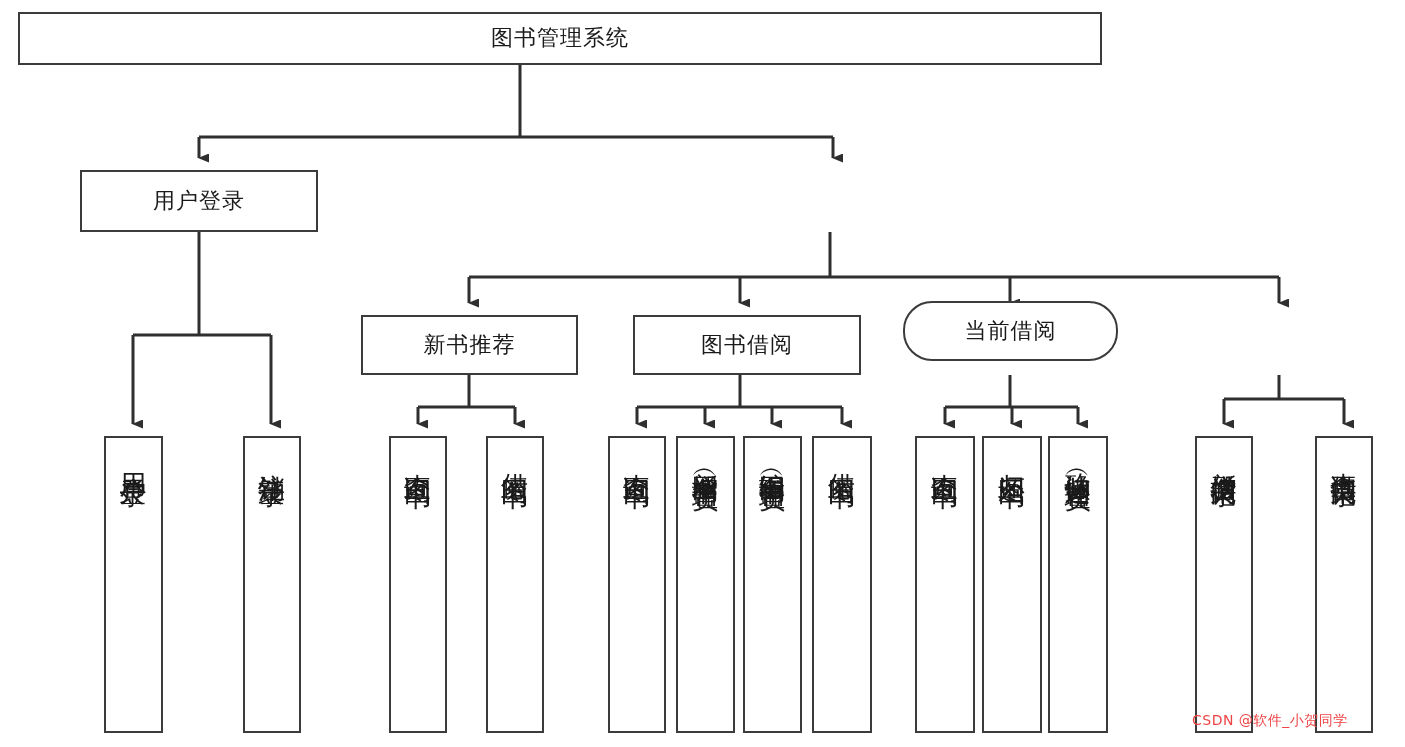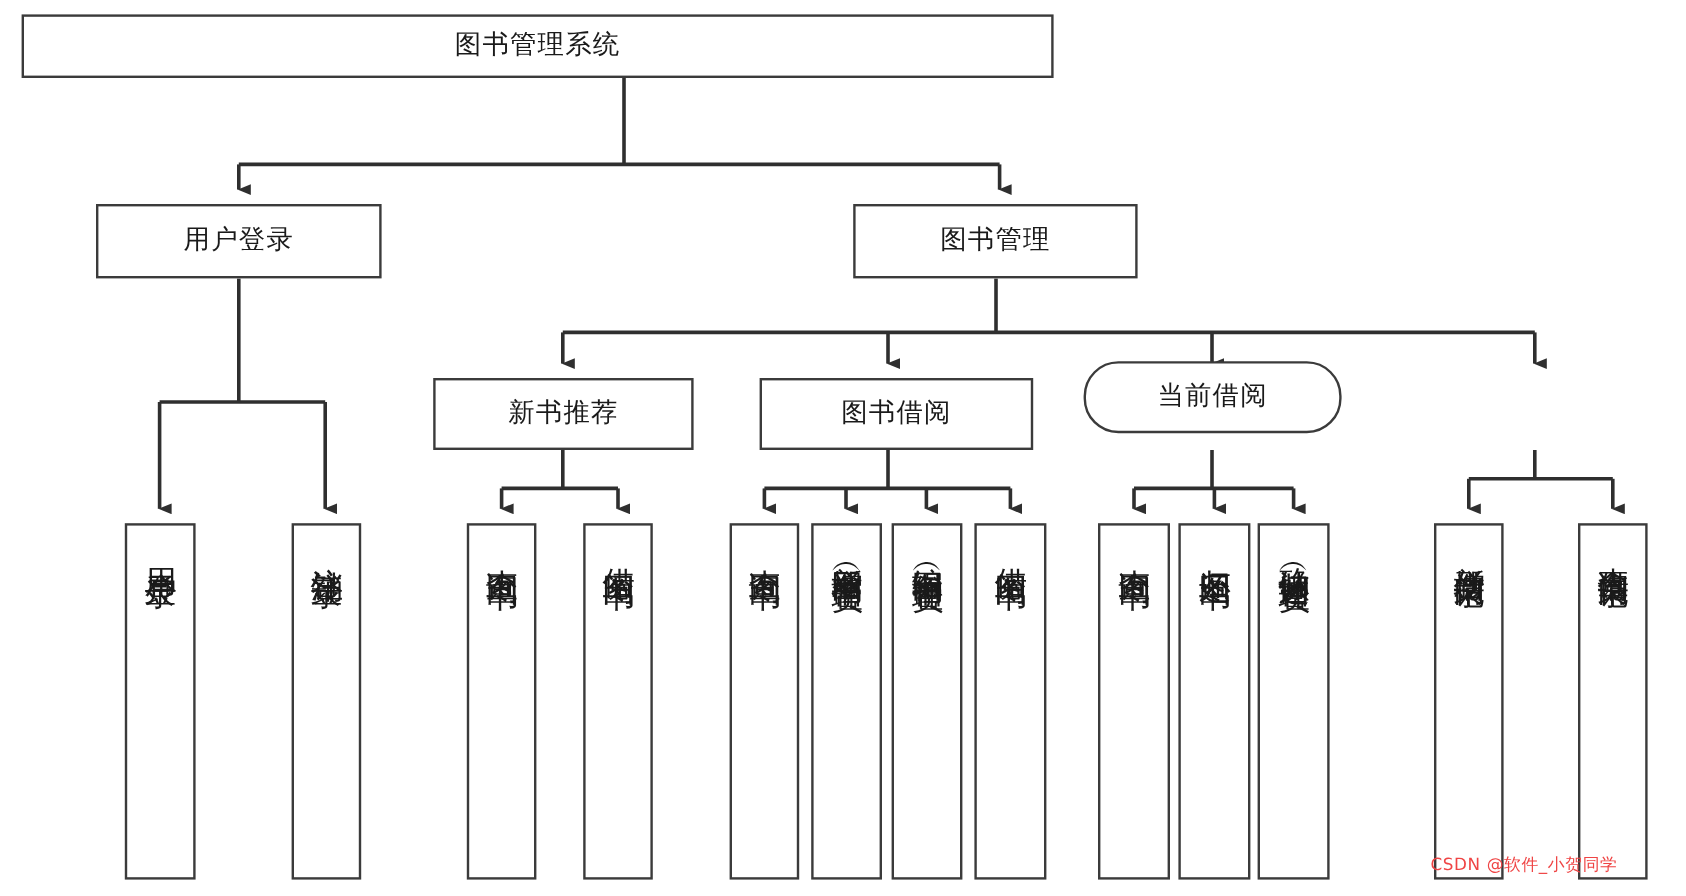--- a/index.html
+++ b/index.html
@@ -117,29 +117,26 @@
       <path d="M1012,407 L1012,424" marker-end="url(#arw)"></path>
       <path d="M1078,407 L1078,424" marker-end="url(#arw)"></path>
 
       <path d="M1279,375 L1279,399"></path>
       <path d="M1224,399 L1344,399"></path>
       <path d="M1224,399 L1224,424" marker-end="url(#arw)"></path>
       <path d="M1344,399 L1344,424" marker-end="url(#arw)"></path>
     </g>
   </svg>
 
-  <div class="node horiz" style="left:18px; top:12px; width:860px; height:53px;">
+  <div class="node horiz" style="left:18px; top:12px; width:1084px; height:53px;">
     <span class="label">图书管理系统</span>
   </div>
 
   <div class="node horiz" style="left:80px; top:170px; width:238px; height:62px;">
     <span class="label">用户登录</span>
-  </div>
-  <div class="node horiz" style="left:711px; top:170px; width:237px; height:62px;">
-    <span class="label">图书管理</span>
   </div>
 
   <div class="node horiz" style="left:361px; top:315px; width:217px; height:60px;text-align:center;">
     <span class="label">新书推荐</span>
   </div>
   <div class="node horiz" style="left:633px; top:315px; width:228px; height:60px;">
     <span class="label">图书借阅</span>
   </div>
   <div class="node horiz" style="left:903px; top:301px; width:215px; height:60px;border-radius:29px;">
     <span class="label">当前借阅</span>

